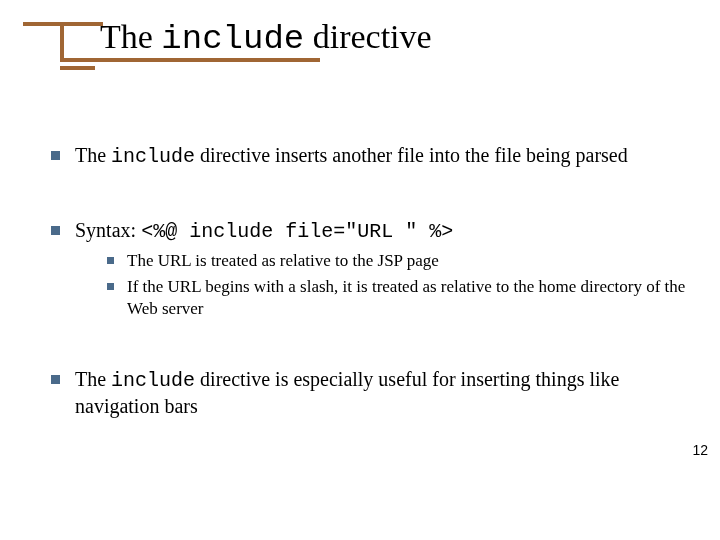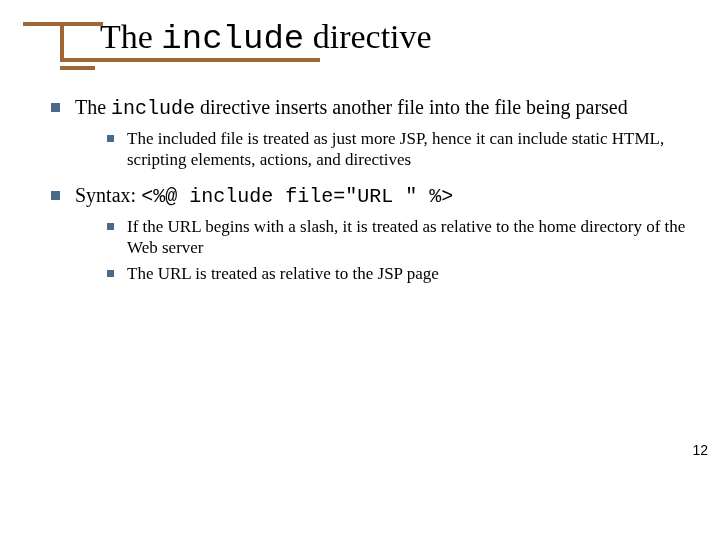--- a/index.html
+++ b/index.html
@@ -55,20 +55,21 @@
   }
   ul.top {
     list-style: none;
     padding: 0;
     margin: 0;
   }
   ul.top > li {
     position: relative;
     padding-left: 30px;
     margin-bottom: 12px;
+    margin-top: 48px;
   }
   ul.top > li::before {
     content: "";
     position: absolute;
     left: 6px;
     top: 8px;
     width: 9px;
     height: 9px;
     background: #4a6a8a;
   }
@@ -116,36 +117,34 @@
   <div class="title-wrap">
     <div class="title">
       <span class="part">The </span><span class="part mono">include</span><span class="part"> directive</span>
     </div>
   </div>
 
   <div class="body">
     <ul class="top">
       <li>
         <span>The </span><span class="mono">include</span><span> directive inserts another file into the file being parsed</span>
-        <ul class="sub">
-          <li>
-            <span>The included file is treated as just more JSP, hence it can include static HTML, scripting elements, actions, and directives</span>
-          </li>
-        </ul>
       </li>
 
       <li>
         <span>Syntax:  </span><span class="mono">&lt;%@ include file="</span><span class="mono ital">URL</span><span class="mono"> " %&gt;</span>
         <ul class="sub">
           <li>
-            <span>If the </span><span class="ital">URL</span><span> begins with a slash, it is treated as relative to the home directory of the Web server</span>
+            <span>The </span><span class="ital">URL</span><span> is treated as relative to the JSP page</span>
           </li>
           <li>
-            <span>The </span><span class="ital">URL</span><span> is treated as relative to the JSP page</span>
+            <span>If the </span><span class="ital">URL</span><span> begins with a slash, it is treated as relative to the home directory of the Web server</span>
           </li>
         </ul>
       </li>
 
+      <li>
+        <span>The </span><span class="mono">include</span><span> directive is especially useful for inserting things like navigation bars</span>
+      </li>
     </ul>
   </div>
 
   <div class="page-num">12</div>
 </div>
 
 </body></html>

